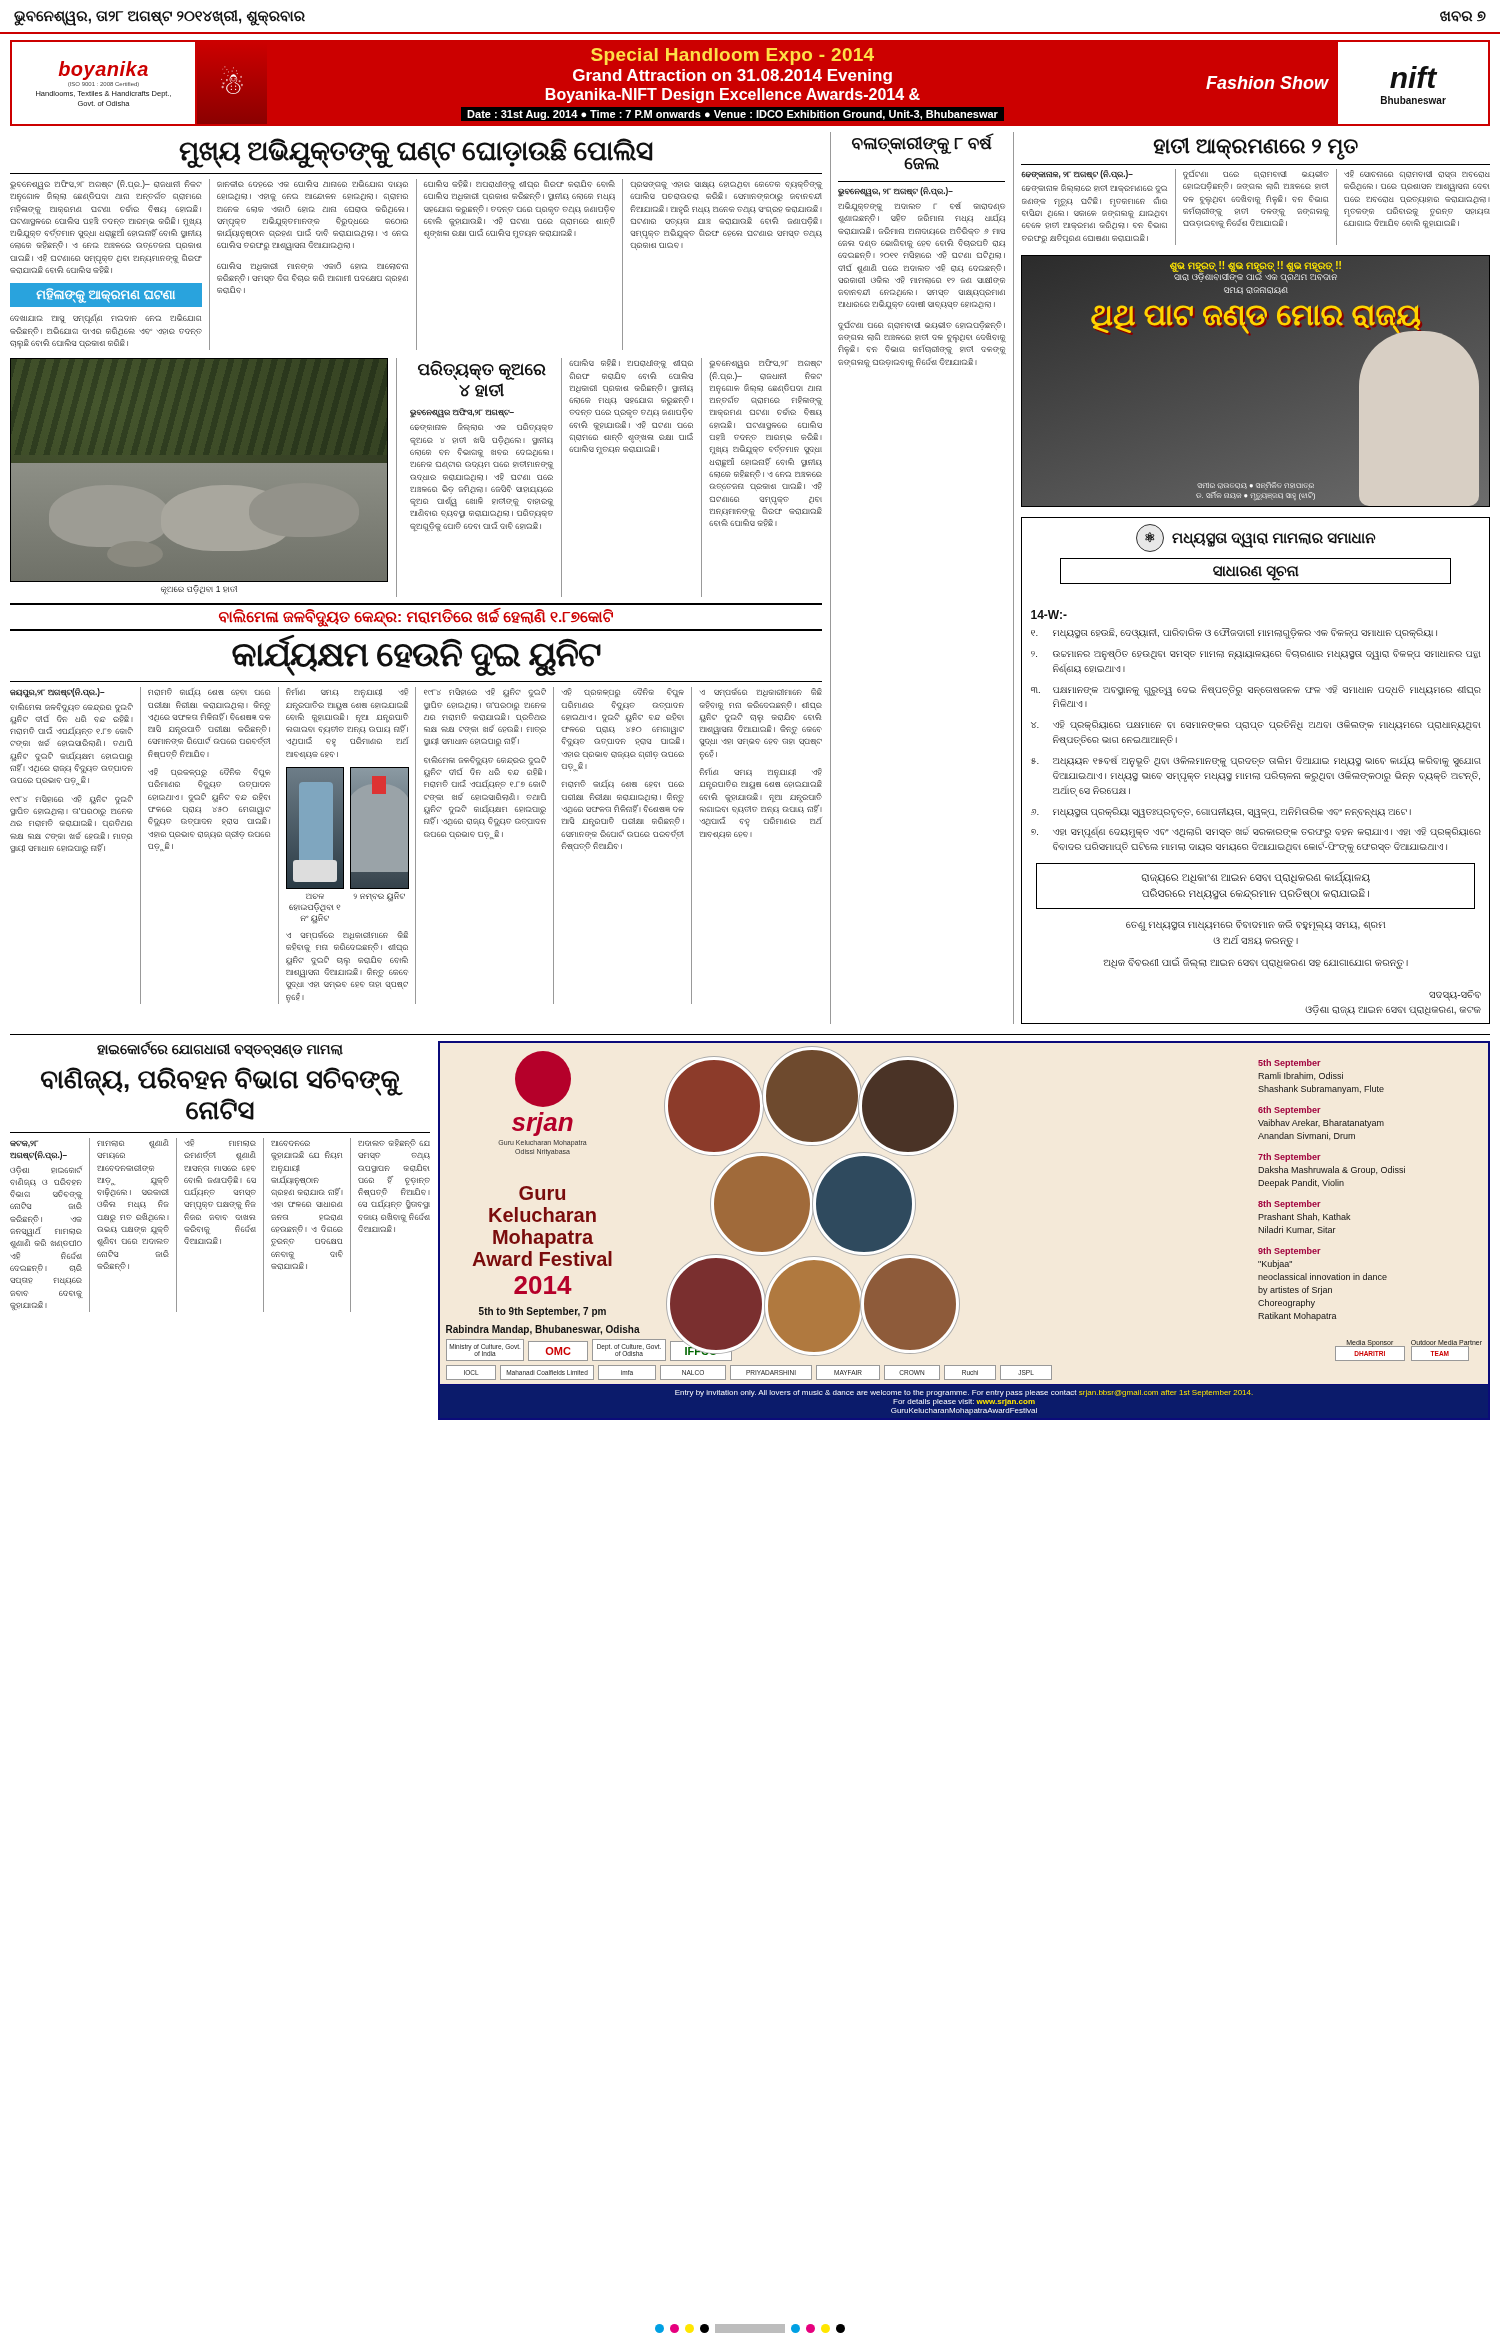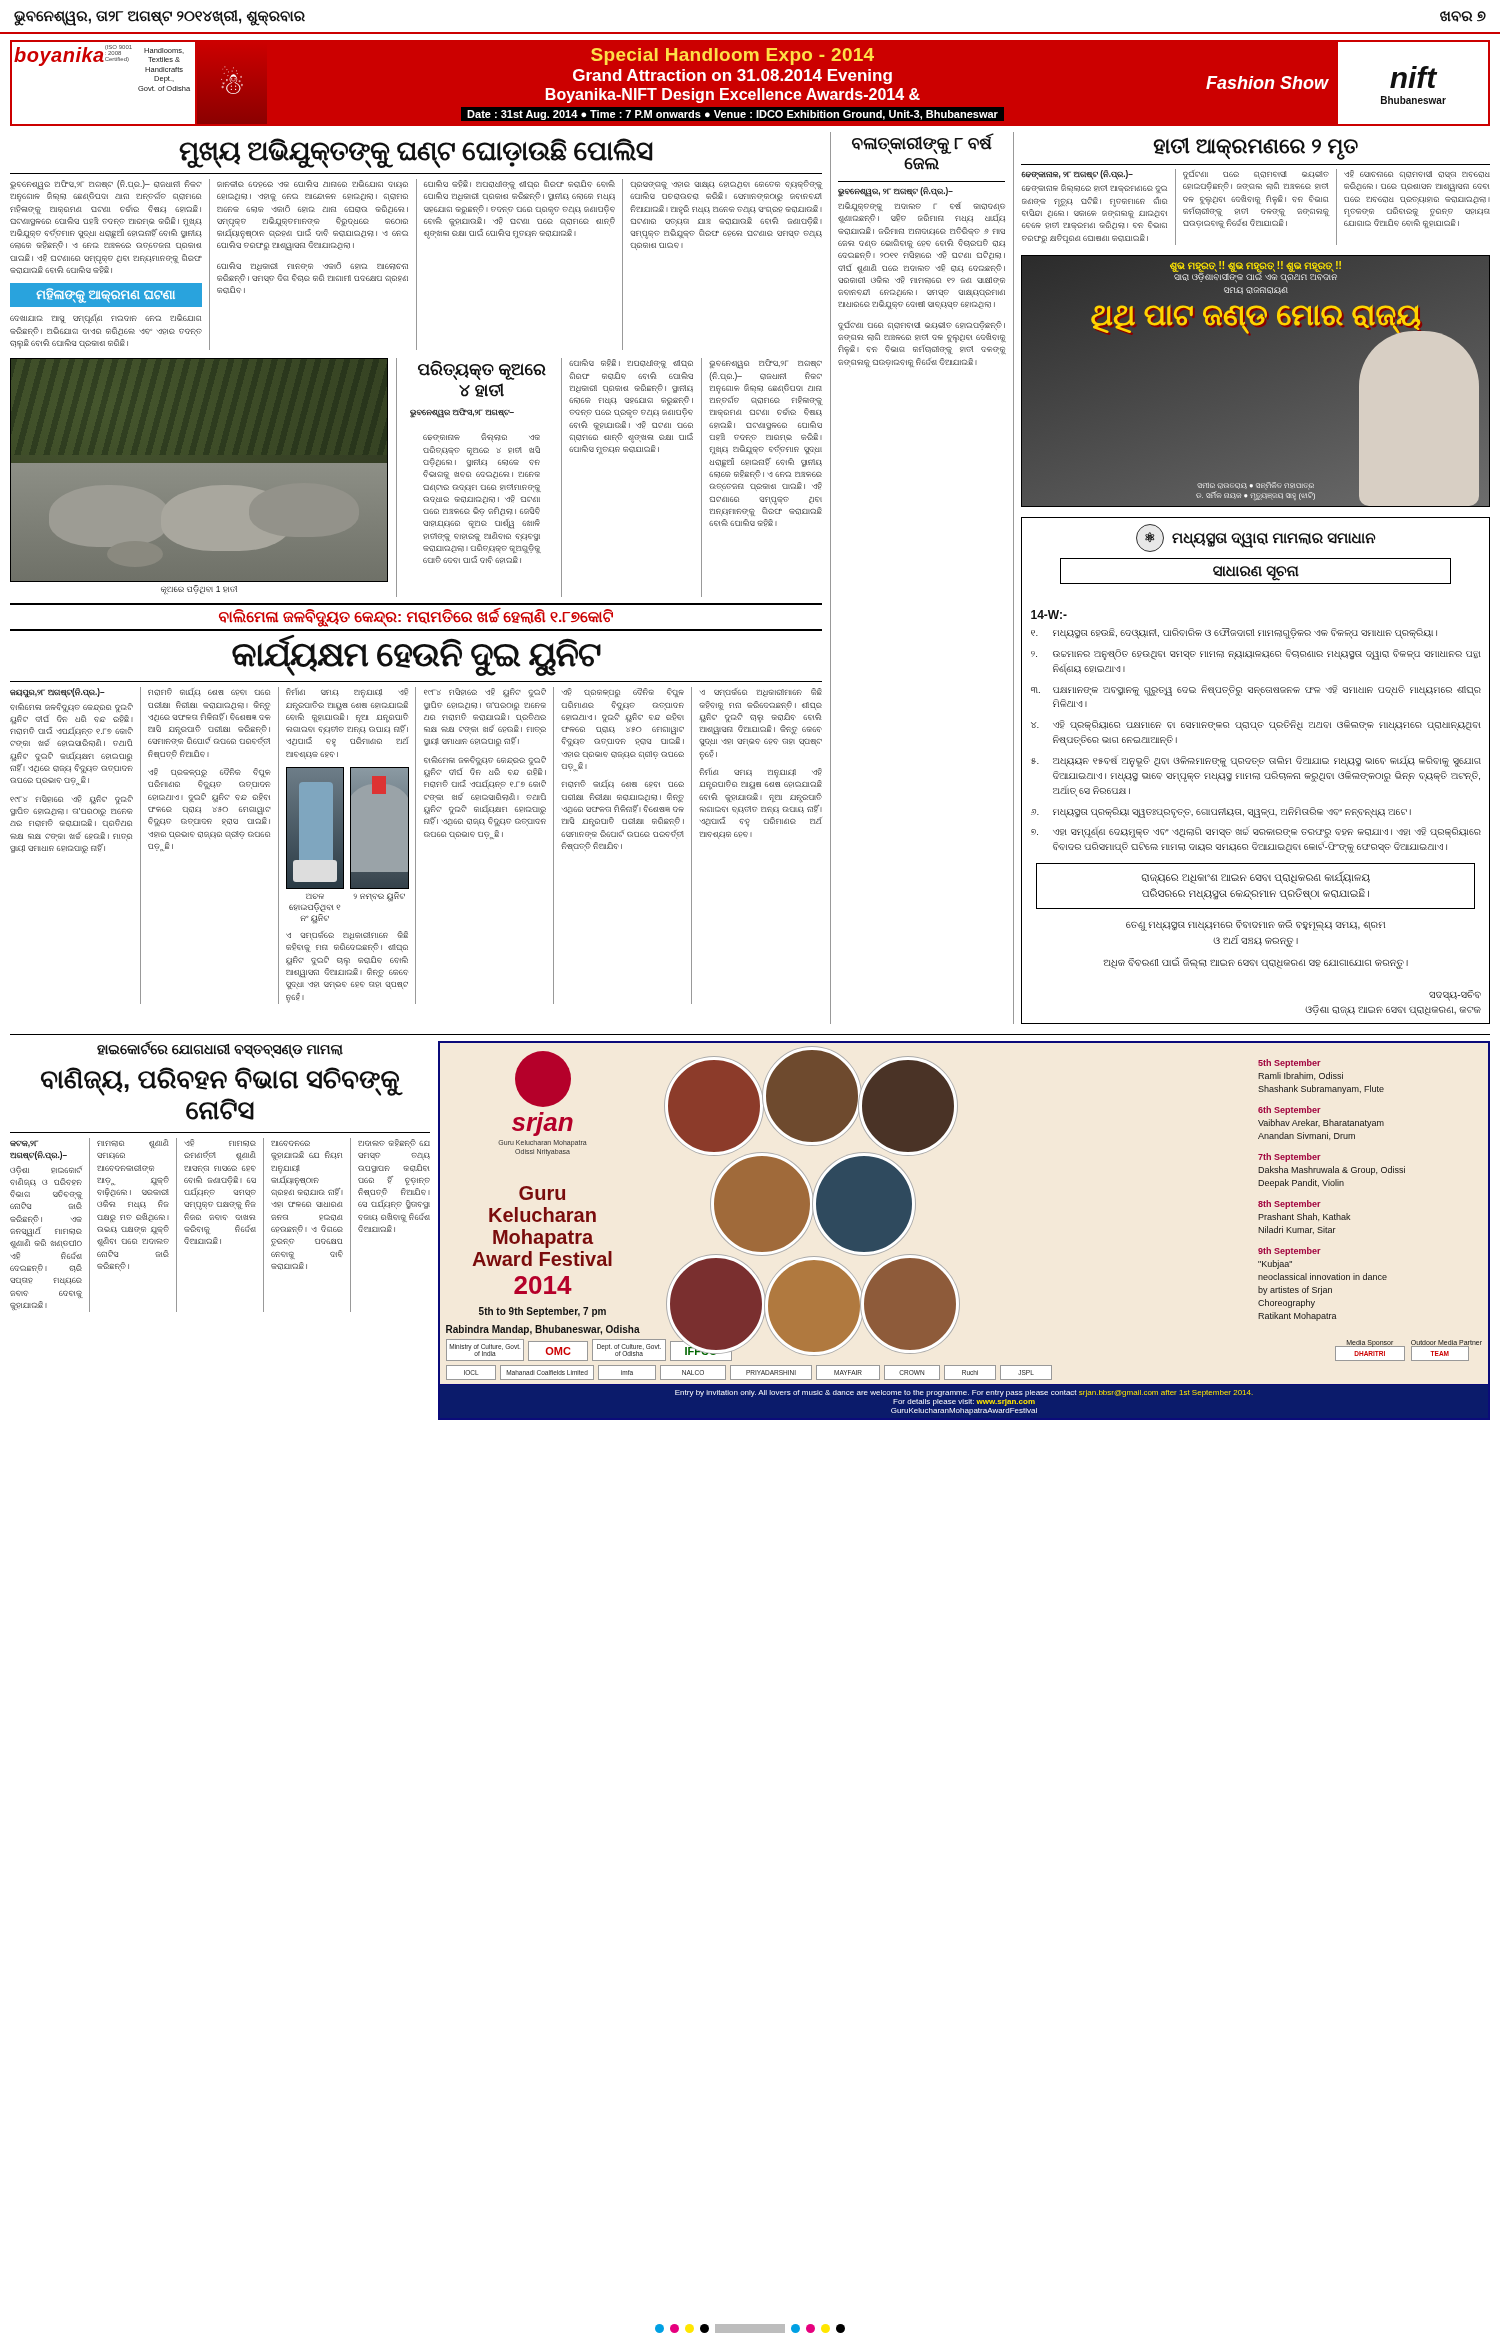--- a/index.html
+++ b/index.html
@@ -6,21 +6,21 @@
   body{width:1500px;height:2339px;font-family:"Liberation Sans",sans-serif;color:#111;position:relative;overflow:hidden;}
   .page{width:1500px;height:2339px;position:relative;background:#fff;}
 
   
   .masthead{height:34px;border-bottom:2px solid #c00;display:flex;align-items:center;justify-content:space-between;padding:0 14px;box-sizing:border-box;}
   .masthead .dateline{font-size:15px;font-weight:bold;color:#111;}
   .masthead .pageno{font-size:15px;font-weight:bold;color:#111;}
 
   
   .topad{margin:6px 10px 0 10px;border:2px solid #cc0000;height:86px;display:flex;background:#fff;box-sizing:border-box;}
-  .topad .seg{display:flex;align-items:flex-start;justify-content:center;flex-direction:row;}
+  .topad .seg{display:flex;align-items:center;justify-content:center;flex-direction:column;}
   .topad .boyanika{width:185px;border-right:2px solid #cc0000;padding:2px;box-sizing:border-box;}
   .boy-logo{font-size:20px;font-weight:bold;color:#cc0000;font-style:italic;letter-spacing:.5px;}
   .boy-sub{font-size:7.5px;color:#111;text-align:center;line-height:1.25;margin-top:2px;}
   .boy-iso{font-size:6px;color:#444;}
   .topad .middle{flex:1;background:#cc0000;color:#fff;position:relative;display:flex;align-items:center;}
   .dancer{width:70px;height:100%;background:linear-gradient(180deg,#cc0000,#8b0000);display:flex;align-items:center;justify-content:center;color:#fff;font-size:30px;}
   .mid-txt{flex:1;text-align:center;padding:2px 4px;}
   .mid-txt .l1{font-size:19px;font-weight:bold;color:#fde047;letter-spacing:.3px;}
   .mid-txt .l2{font-size:17px;font-weight:bold;color:#fff;}
   .mid-txt .l3{font-size:16px;font-weight:bold;color:#fff;}
@@ -167,21 +167,21 @@
               <div style="position:absolute;left:150px;bottom:30px;width:130px;height:66px;background:#a9a79e;border-radius:48% 48% 40% 40%;"></div>
               <div style="position:absolute;left:238px;bottom:44px;width:110px;height:54px;background:#93928a;border-radius:50% 50% 42% 42%;"></div>
               <div style="position:absolute;left:96px;bottom:14px;width:56px;height:26px;background:#8a897f;border-radius:50%;"></div>
               <div style="position:absolute;left:0;top:0;width:100%;height:96px;background:repeating-linear-gradient(105deg,rgba(30,45,20,.55) 0 6px,rgba(60,80,35,.35) 6px 14px);"></div>
             </div>
             <div class="photo-cap">କୂଅରେ ପଡ଼ିଥିବା 1 ହାତୀ</div>
           </div>
           <div class="vsep" style="width:150px;padding-left:13px">
             <h2 class="head2 od">ପରିତ୍ୟକ୍ତ କୂଅରେ ୪ ହାତୀ</h2>
             <p class="body-col" style="margin:0 0 3px;font-weight:bold">ଭୁବନେଶ୍ୱର ଅଫିସ,୨୮ ଅଗଷ୍ଟ–</p>
-            <p class="body-col" style="margin:13px">ଢେଙ୍କାନାଳ ଜିଲ୍ଲାର ଏକ ପରିତ୍ୟକ୍ତ କୂଅରେ ୪ ହାତୀ ଖସି ପଡ଼ିଥିଲେ। ସ୍ଥାନୀୟ ଲୋକେ ବନ ବିଭାଗକୁ ଖବର ଦେଇଥିଲେ। ଅନେକ ଘଣ୍ଟାର ଉଦ୍ୟମ ପରେ ହାତୀମାନଙ୍କୁ ଉଦ୍ଧାର କରାଯାଇଥିଲା। ଏହି ଘଟଣା ପରେ ଅଞ୍ଚଳରେ ଭିଡ଼ ଜମିଥିଲା। ଜେସିବି ସାହାଯ୍ୟରେ କୂଅର ପାର୍ଶ୍ୱ ଖୋଳି ହାତୀଙ୍କୁ ବାହାରକୁ ଆଣିବାର ବ୍ୟବସ୍ଥା କରାଯାଇଥିଲା। ପରିତ୍ୟକ୍ତ କୂଅଗୁଡ଼ିକୁ ପୋତି ଦେବା ପାଇଁ ଦାବି ହୋଇଛି।</p>
+            <p class="body-col" style="margin:0">ଢେଙ୍କାନାଳ ଜିଲ୍ଲାର ଏକ ପରିତ୍ୟକ୍ତ କୂଅରେ ୪ ହାତୀ ଖସି ପଡ଼ିଥିଲେ। ସ୍ଥାନୀୟ ଲୋକେ ବନ ବିଭାଗକୁ ଖବର ଦେଇଥିଲେ। ଅନେକ ଘଣ୍ଟାର ଉଦ୍ୟମ ପରେ ହାତୀମାନଙ୍କୁ ଉଦ୍ଧାର କରାଯାଇଥିଲା। ଏହି ଘଟଣା ପରେ ଅଞ୍ଚଳରେ ଭିଡ଼ ଜମିଥିଲା। ଜେସିବି ସାହାଯ୍ୟରେ କୂଅର ପାର୍ଶ୍ୱ ଖୋଳି ହାତୀଙ୍କୁ ବାହାରକୁ ଆଣିବାର ବ୍ୟବସ୍ଥା କରାଯାଇଥିଲା। ପରିତ୍ୟକ୍ତ କୂଅଗୁଡ଼ିକୁ ପୋତି ଦେବା ପାଇଁ ଦାବି ହୋଇଛି।</p>
           </div>
           <div class="vsep" style="width:130px;padding-left:7px">
             <p class="body-col" style="margin:0">ପୋଲିସ କହିଛି। ଅପରାଧୀଙ୍କୁ ଶୀଘ୍ର ଗିରଫ କରାଯିବ ବୋଲି ପୋଲିସ ଅଧିକାରୀ ପ୍ରକାଶ କରିଛନ୍ତି। ସ୍ଥାନୀୟ ଲୋକେ ମଧ୍ୟ ସହଯୋଗ କରୁଛନ୍ତି। ତଦନ୍ତ ପରେ ପ୍ରକୃତ ତଥ୍ୟ ଜଣାପଡ଼ିବ ବୋଲି କୁହାଯାଉଛି। ଏହି ଘଟଣା ପରେ ଗ୍ରାମରେ ଶାନ୍ତି ଶୃଙ୍ଖଳା ରକ୍ଷା ପାଇଁ ପୋଲିସ ମୁତୟନ କରାଯାଇଛି।</p>
           </div>
           <div class="vsep" style="width:118px;padding-left:7px">
             <p class="body-col" style="margin:0">ଭୁବନେଶ୍ୱର ଅଫିସ,୨୮ ଅଗଷ୍ଟ (ନି.ପ୍ର.)– ରାଜଧାନୀ ନିକଟ ଅନୁଗୋଳ ଜିଲ୍ଲା ଛେଣ୍ଡିପଦା ଥାନା ଅନ୍ତର୍ଗତ ଗ୍ରାମରେ ମହିଳାଙ୍କୁ ଆକ୍ରମଣ ଘଟଣା ଚର୍ଚ୍ଚାର ବିଷୟ ହୋଇଛି। ଘଟଣାସ୍ଥଳରେ ପୋଲିସ ପହଞ୍ଚି ତଦନ୍ତ ଆରମ୍ଭ କରିଛି। ମୁଖ୍ୟ ଅଭିଯୁକ୍ତ ବର୍ତ୍ତମାନ ସୁଦ୍ଧା ଧରାଛୁଆଁ ହୋଇନାହିଁ ବୋଲି ସ୍ଥାନୀୟ ଲୋକେ କହିଛନ୍ତି। ଏ ନେଇ ଅଞ୍ଚଳରେ ଉତ୍ତେଜନା ପ୍ରକାଶ ପାଇଛି। ଏହି ଘଟଣାରେ ସମ୍ପୃକ୍ତ ଥିବା ଅନ୍ୟମାନଙ୍କୁ ଗିରଫ କରାଯାଇଛି ବୋଲି ପୋଲିସ କହିଛି।</p>
           </div>
         </div>
 
         <div class="redbar">

